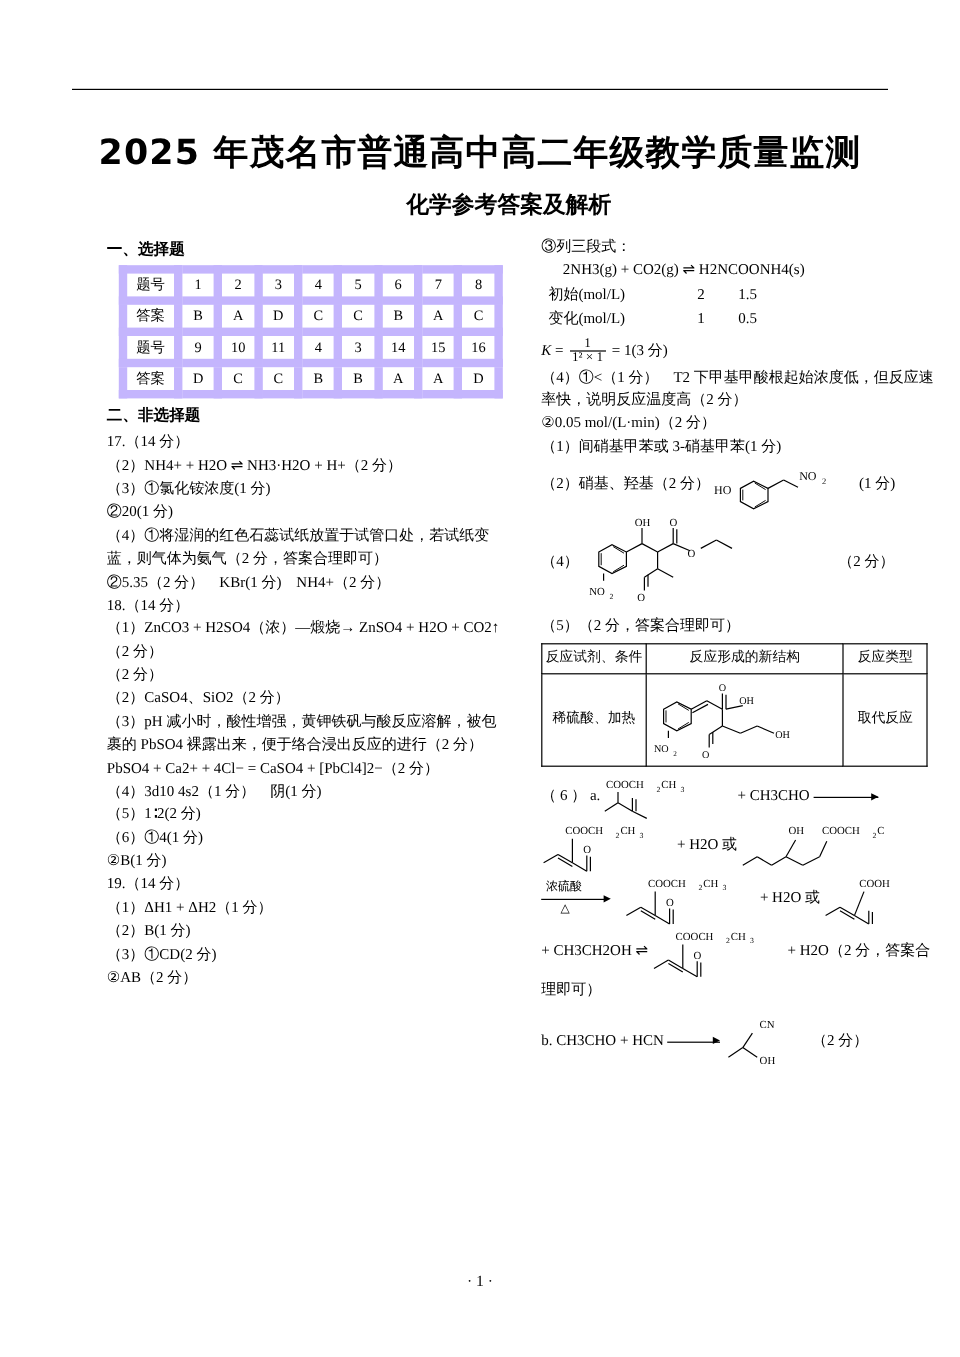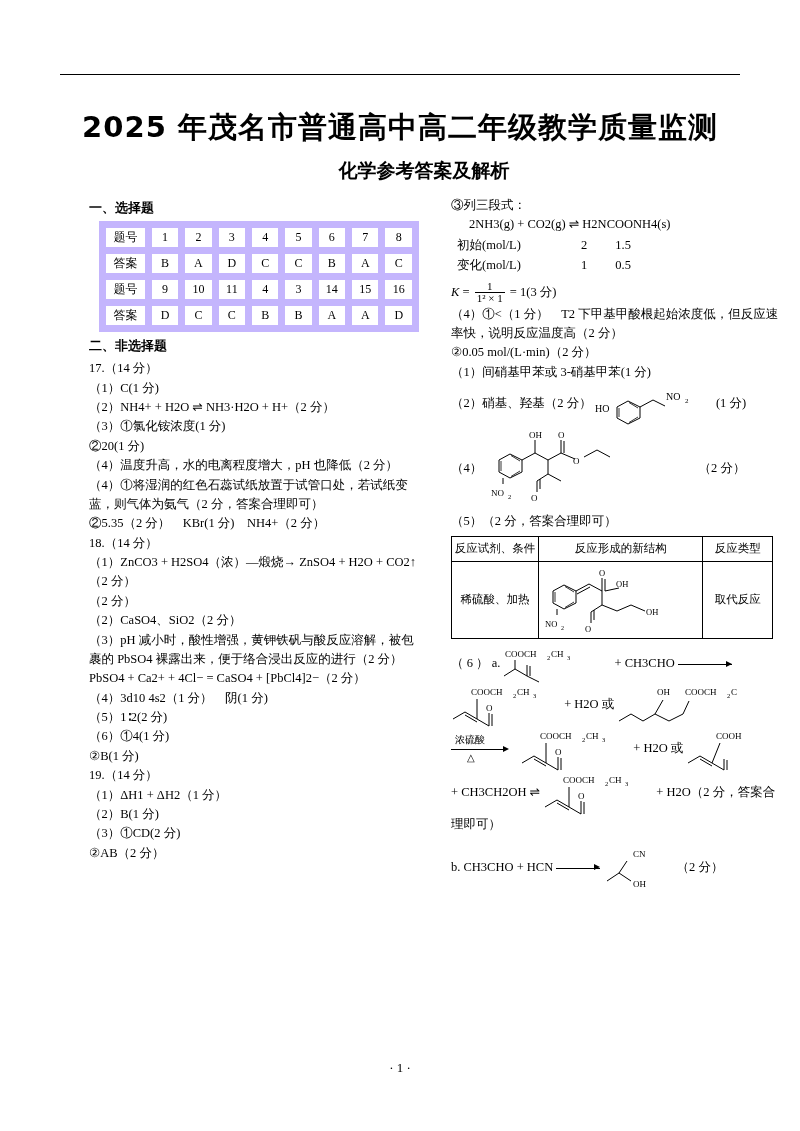--- a/index.html
+++ b/index.html
@@ -170,25 +170,23 @@
         <td>A</td>
         <td>A</td>
         <td>D</td>
       </tr>
     </tbody>
       </table>
 
     <div class="sec-title">二、非选择题</div>
 
     <p class="line">17.（14 分）</p>
-    <p class="line">（1）C(1 分)</p>
     <p class="line">（2）NH4+ + H2O ⇌ NH3·H2O + H+（2 分）</p>
     <p class="line">（3）①氯化铵浓度(1 分)</p>
     <p class="line">②20(1 分)</p>
-    <p class="line">（4）温度升高，水的电离程度增大，pH 也降低（2 分）</p>
     <p class="line">（4）①将湿润的红色石蕊试纸放置于试管口处，若试纸变蓝，则气体为氨气（2 分，答案合理即可）</p>
     <p class="line">②5.35（2 分）　KBr(1 分)　NH4+（2 分）</p>
 
     <p class="line">18.（14 分）</p>
     <p class="line">（1）ZnCO3 + H2SO4（浓）—煅烧→ ZnSO4 + H2O + CO2↑（2 分）</p>
     <p class="line">（2 分）</p>
     <p class="line">（2）CaSO4、SiO2（2 分）</p>
     <p class="line">（3）pH 减小时，酸性增强，黄钾铁矾与酸反应溶解，被包裹的 PbSO4 裸露出来，便于络合浸出反应的进行（2 分）　PbSO4 + Ca2+ + 4Cl− = CaSO4 + [PbCl4]2−（2 分）</p>
     <p class="line">（4）3d10 4s2（1 分）　阴(1 分)</p>
     <p class="line">（5）1∶2(2 分)</p>

